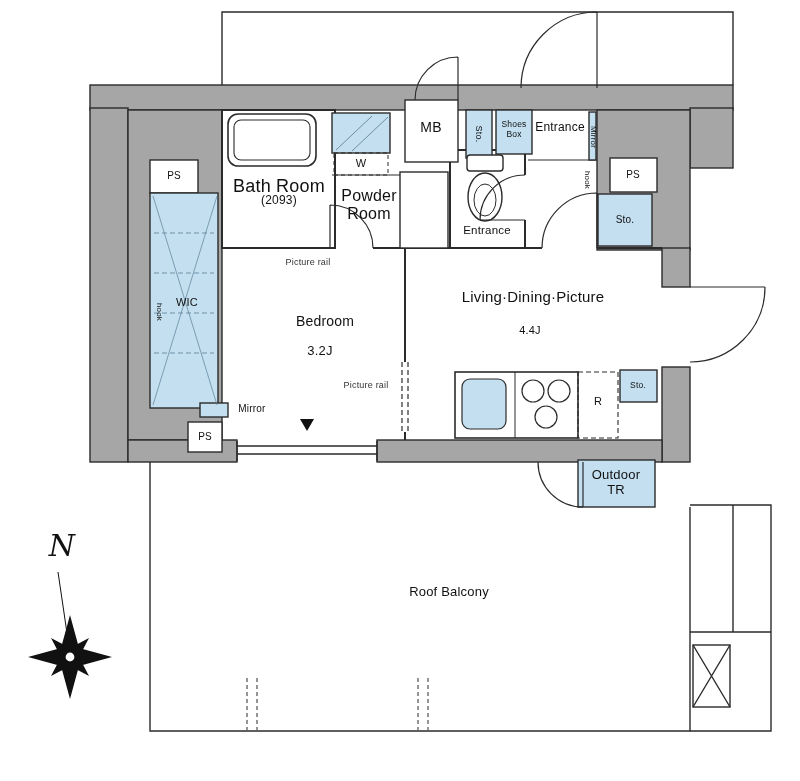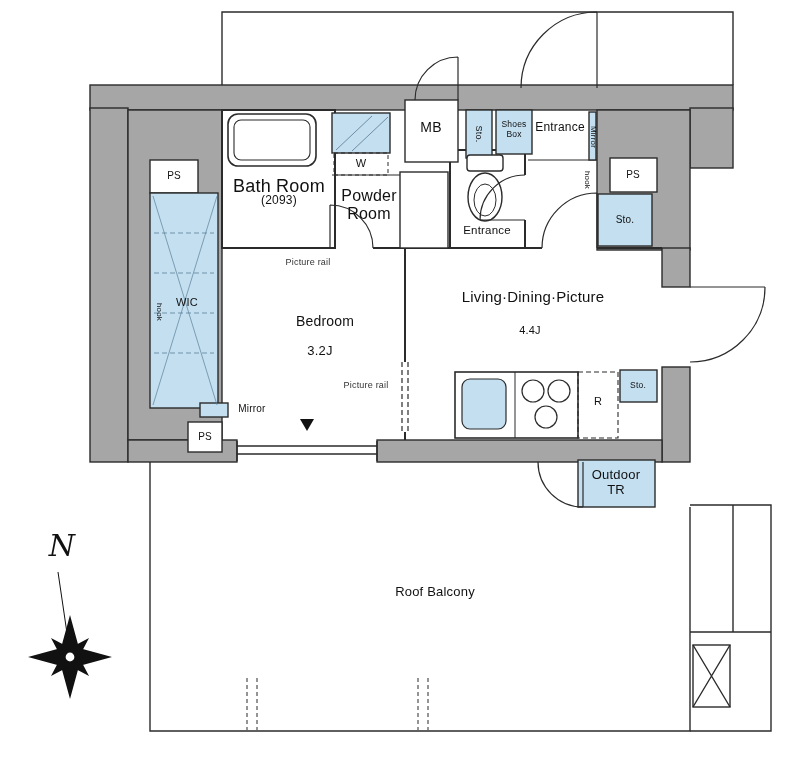--- a/index.html
+++ b/index.html
@@ -144,16 +144,16 @@
   <div class="lbl" style="left:320px;top:351px;font-size:13px">3.2J</div>
   <div class="lbl" style="left:308px;top:262px;font-size:9px;color:#333">Picture rail</div>
   <div class="lbl" style="left:366px;top:385px;font-size:9px;color:#333">Picture rail</div>
   <div class="lbl" style="left:533px;top:297px;font-size:15px">Living·Dining·Picture</div>
   <div class="lbl" style="left:530px;top:330px;font-size:11px">4.4J</div>
   <div class="lbl" style="left:598px;top:401px;font-size:11px">R</div>
   <div class="lbl" style="left:638px;top:386px;font-size:8.5px">Sto.</div>
   <div class="lbl" style="left:252px;top:409px;font-size:10px">Mirror</div>
   <div class="lbl" style="left:205px;top:437px;font-size:10px">PS</div>
   <div class="lbl wrap" style="left:616px;top:483px;width:54px;font-size:13px">Outdoor TR</div>
-  <div class="lbl" style="left:435px;top:592px;font-size:13px">Roof Balcony</div>
+  <div class="lbl" style="left:449px;top:592px;font-size:13px">Roof Balcony</div>
   <div class="lbl n-mark" style="left:62px;top:546px;font-size:30px">N</div>
 
 </div>
 
 </body></html>

